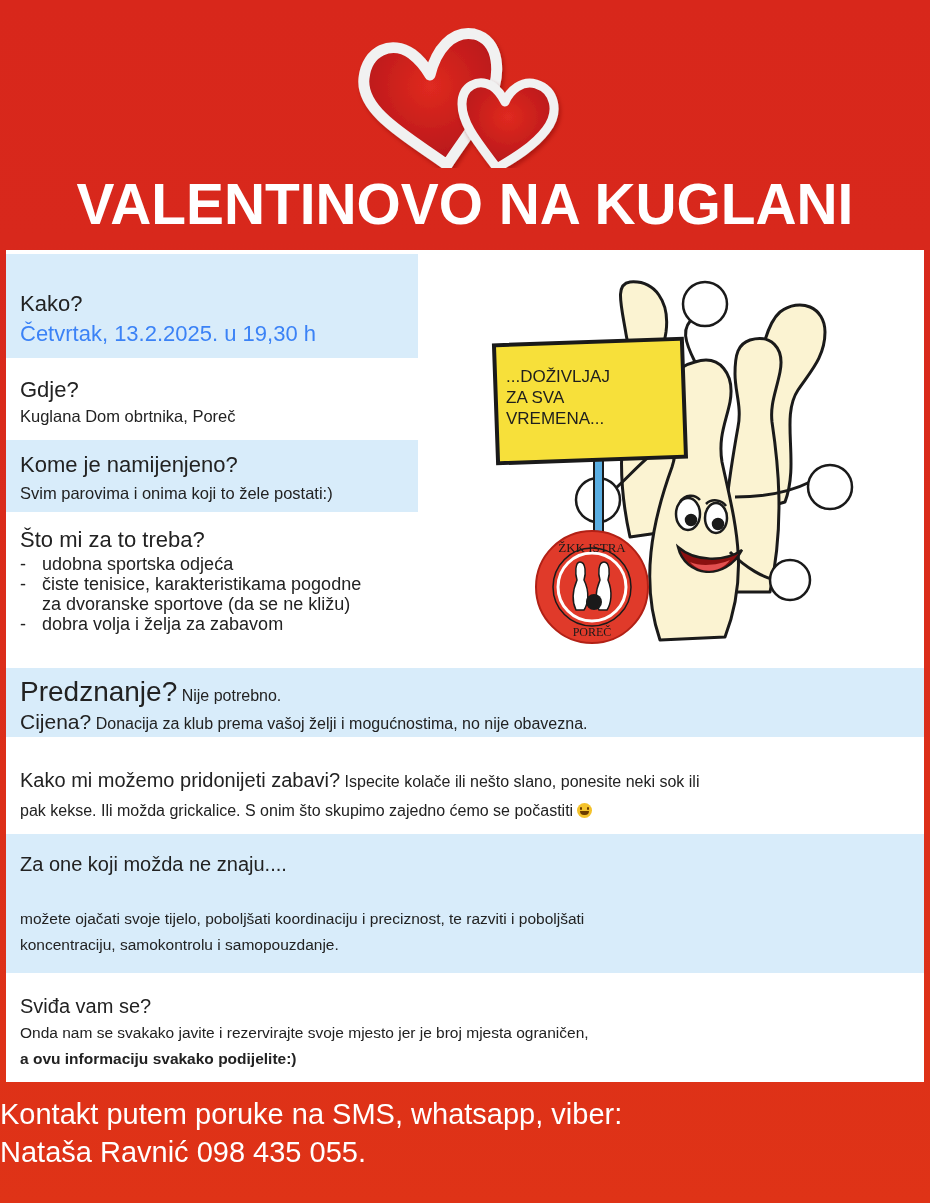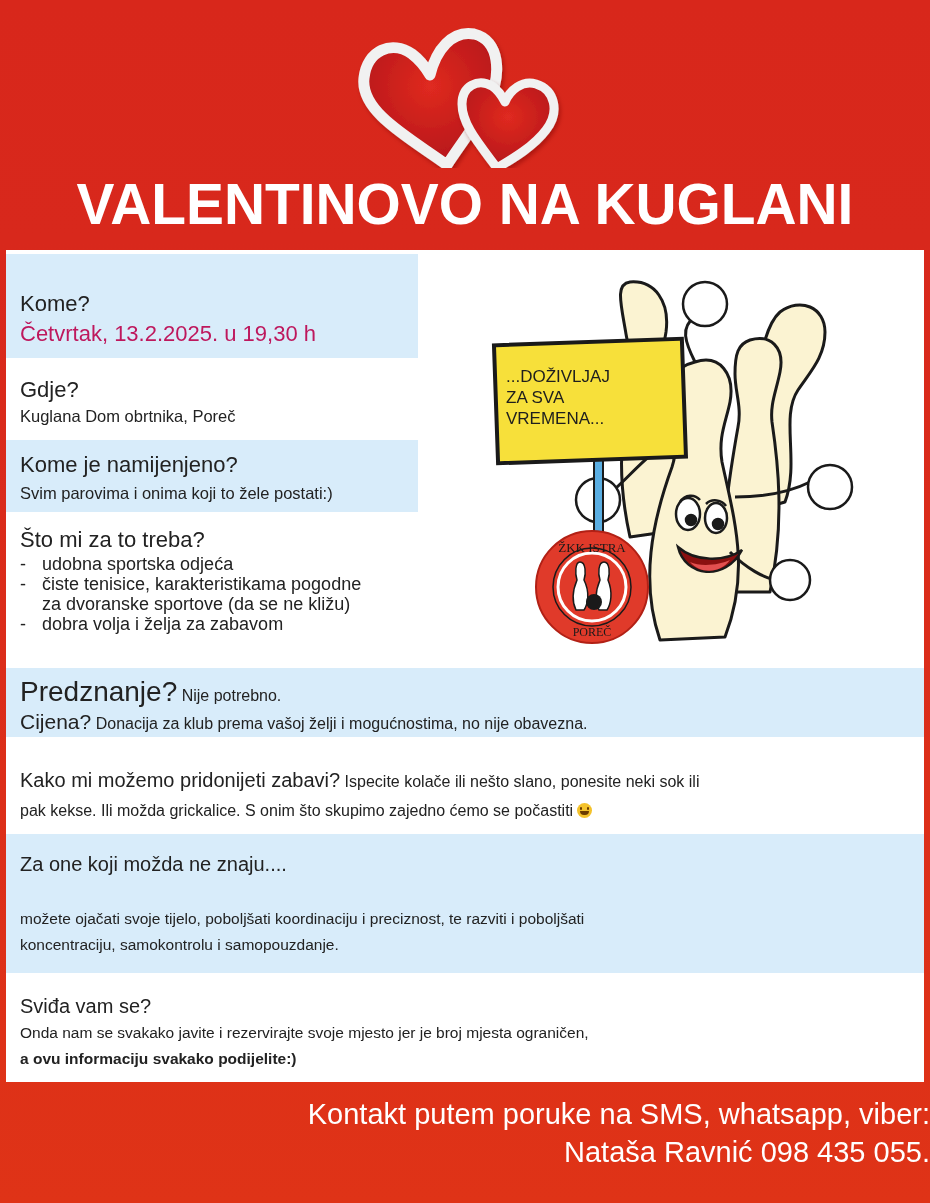--- a/index.html
+++ b/index.html
@@ -18,34 +18,34 @@
       color: #fff; font-weight: bold; font-size: 58px; letter-spacing: 0px;
       transform: scaleX(0.98);
     }
     .panel {
       position: absolute; left: 6px; top: 250px; width: 918px; height: 832px;
       background: #ffffff;
     }
     .band { position: absolute; background: #d8ecfa; }
     .txt { position: absolute; left: 14px; white-space: nowrap; }
     .q-lg { font-size: 22px; line-height: 28px; color: #222; }
-    .a-lg { font-size: 22px; line-height: 28px; color: #be185d; }
+    .a-lg { font-size: 22px; line-height: 28px; color: #3b82f6; }
     .a-md { font-size: 16.5px; line-height: 22px; color: #222; }
     .list { font-size: 18px; line-height: 20px; color: #222; }
     .list div { position: relative; padding-left: 22px; }
     .list div span.dash { position: absolute; left: 0; }
     .cond { transform-origin: left top; }
     .illustration { position: absolute; left: 480px; top: 262px; width: 400px; height: 400px; }
     .sign-text {
       position: absolute; left: 506px; top: 366px; width: 176px; text-align: left;
       font-size: 17px; line-height: 21px; color: #1e1e1e; font-weight: normal;
     }
     .footer {
       position: absolute; left: 0; top: 1082px; width: 930px; height: 105px;
-      text-align: right; color: #fff; padding-left: 8px;
+      text-align: left; color: #fff; padding-left: 8px;
     }
     .footer .l1 { position: absolute; top: 15px; left: 0; width: 930px; font-size: 29px; line-height: 34px; }
     .footer .l2 { position: absolute; top: 53px; left: 0; width: 930px; font-size: 29px; line-height: 34px; }
     .emoji {
       display: inline-block; width: 15px; height: 15px; border-radius: 50%;
       background: #f4c22b; vertical-align: -2px; position: relative; margin-left: 4px;
     }
     .emoji::before { content: ""; position: absolute; left: 3px; top: 4px; width: 2px; height: 3px; background: #6b3b00; border-radius: 1px; box-shadow: 7px 0 0 #6b3b00; }
     .emoji::after { content: ""; position: absolute; left: 3px; top: 8px; width: 9px; height: 4px; background: #6b3b00; border-radius: 0 0 5px 5px; }
   </style>
@@ -73,21 +73,21 @@
     <div class="title">VALENTINOVO NA KUGLANI</div>
   </div>
 
   <div class="panel">
 
     <div class="band" style="left:0;top:4px;width:412px;height:104px;"></div>
     <div class="band" style="left:0;top:190px;width:412px;height:72px;"></div>
     <div class="band" style="left:0;top:418px;width:918px;height:69px;"></div>
     <div class="band" style="left:0;top:584px;width:918px;height:139px;"></div>
 
-    <div class="txt q-lg" style="top:40px;">Kome?</div>
+    <div class="txt q-lg" style="top:40px;">Kako?</div>
     <div class="txt a-lg" style="top:70px;">Četvrtak, 13.2.2025. u 19,30 h</div>
 
     <div class="txt q-lg" style="top:126px;">Gdje?</div>
     <div class="txt a-md" style="top:155px;">Kuglana Dom obrtnika, Poreč</div>
 
     <div class="txt q-lg" style="top:190px;margin-top:11px;">Kome je namijenjeno?</div>
     <div class="txt a-md" style="top:232px;">Svim parovima i onima koji to žele postati:)</div>
 
     <div class="txt q-lg" style="top:276px;">Što mi za to treba?</div>
     <div class="txt list" style="top:304px;">

